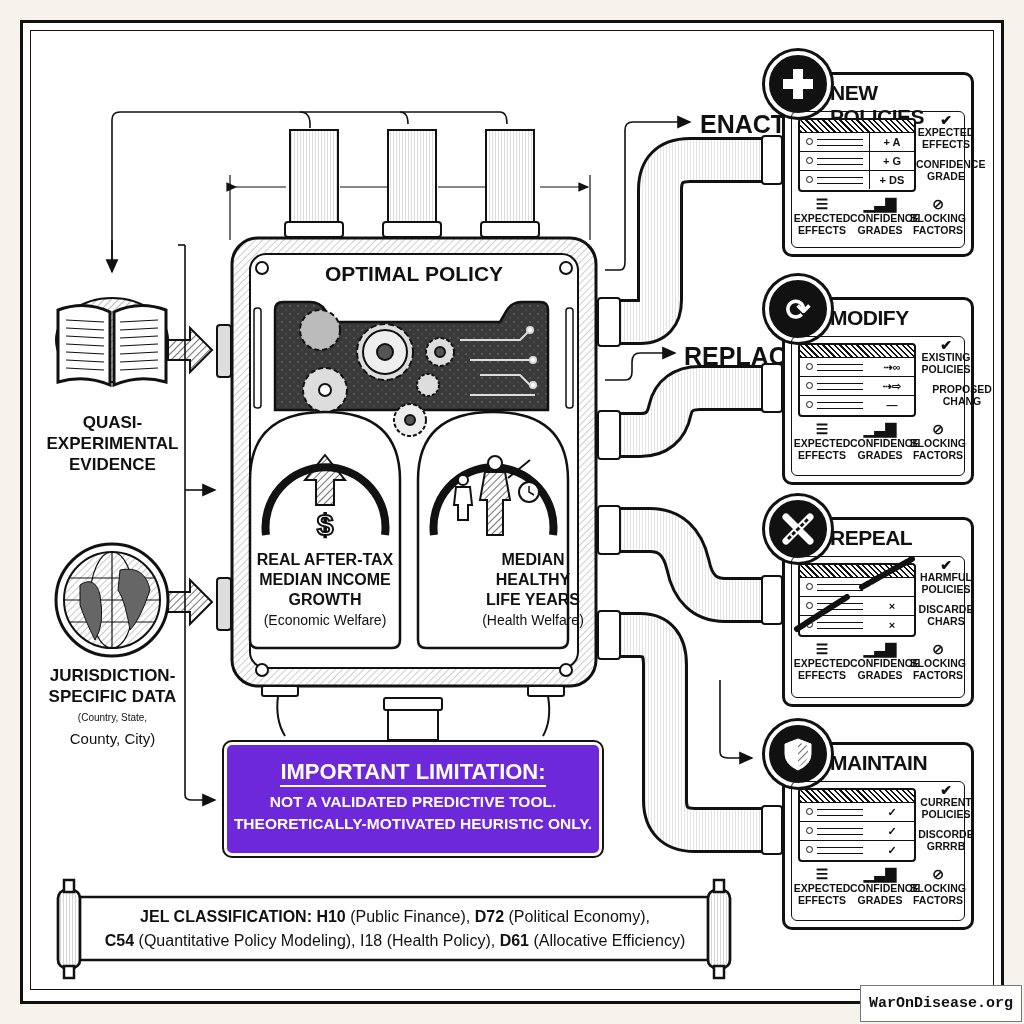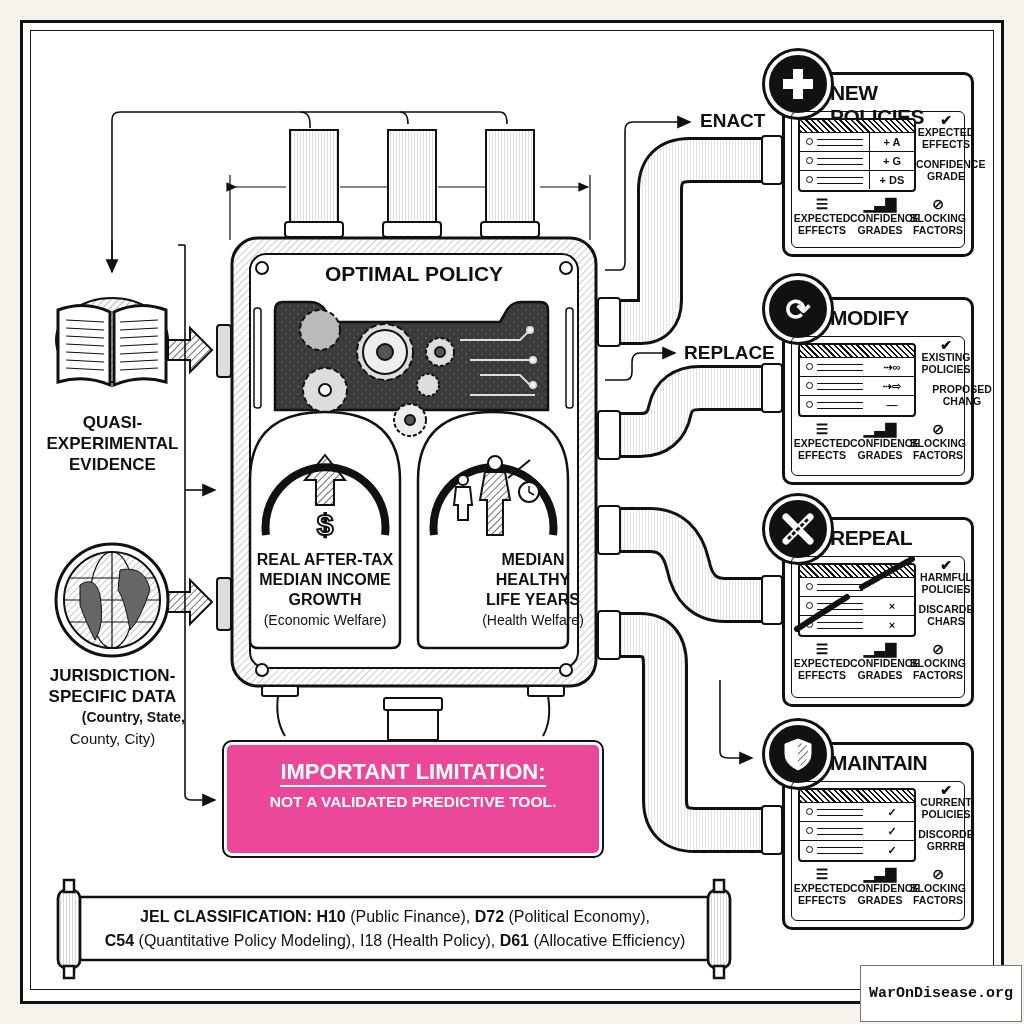--- a/index.html
+++ b/index.html
@@ -16,22 +16,22 @@
   .mini-table{position:absolute;left:6px;top:6px;width:114px;height:70px;border:2px solid #111;border-radius:4px;background:#fff;overflow:hidden;}
   .mini-head{height:12px;background:repeating-linear-gradient(45deg,#111 0 1.5px,#fff 1.5px 4px);border-bottom:1.5px solid #111;}
   .mini-row{height:18px;border-bottom:1px solid #111;position:relative;font-size:11px;font-weight:bold;}
   .mini-row:last-child{border-bottom:none;}
   .mini-row .dot{position:absolute;left:6px;top:5px;width:5px;height:5px;border:1.5px solid #111;border-radius:50%;}
   .mini-row .lines{position:absolute;left:17px;top:6px;width:46px;height:5px;border-top:1.5px solid #111;border-bottom:1.5px solid #111;}
   .mini-row .cell{position:absolute;right:0;top:0;width:44px;height:18px;border-left:1px solid #111;display:flex;align-items:center;justify-content:center;}
   .side-label{position:absolute;left:124px;width:60px;font-size:10.5px;font-weight:bold;text-align:center;line-height:12px;}
   .foot{position:absolute;top:84px;width:60px;text-align:center;font-size:10.5px;font-weight:bold;line-height:12px;}
   .foot .ic{font-size:14px;display:block;height:16px;line-height:16px;}
-  .arrow-lbl{position:absolute;font-size:19px;font-weight:bold;}
-  .watermark{position:absolute;right:2px;bottom:2px;background:#fff;border:1px solid #777;padding:19px 8px;font-family:"Liberation Mono", monospace;font-size:15px;font-weight:bold;margin-left:28px;}
+  .arrow-lbl{position:absolute;font-size:25px;font-weight:bold;}
+  .watermark{position:absolute;right:2px;bottom:2px;background:#fff;border:1px solid #777;padding:9px 8px;font-family:"Liberation Mono", monospace;font-size:15px;font-weight:bold;margin-left:28px;}
 </style>
 </head>
 <body>
 
 <div class="frame-outer"></div>
 <div class="frame-inner"></div>
 
 <svg class="bg" width="1024" height="1024">
   <defs>
     <pattern id="hatch" width="5" height="5" patternUnits="userSpaceOnUse" patternTransform="rotate(45)">
@@ -260,30 +260,31 @@
 </div>
 
 <div class="abs ctext" style="left:40px;top:412px;width:145px;font-size:17px;font-weight:bold;line-height:21px;">
   <div>QUASI-</div>
   <div>EXPERIMENTAL</div>
   <div>EVIDENCE</div>
 </div>
 <div class="abs ctext" style="left:40px;top:665px;width:145px;font-size:17px;font-weight:bold;line-height:21px;">
   <div>JURISDICTION-</div>
   <div>SPECIFIC DATA</div>
-  <div style="font-weight:bold;font-size:14px;text-align:right;">(Country, State,</div>
+  <div style="font-weight:normal;font-size:10px;">(Country, State,</div>
   <div style="font-weight:normal;font-size:15px;">County, City)</div>
 </div>
 
 <div class="arrow-lbl" style="left:700px;top:110px;">ENACT</div>
 <div class="arrow-lbl" style="left:684px;top:342px;">REPLACE</div>
 
-<div class="abs" style="left:224px;top:742px;width:378px;height:114px;background:#ec4899;border:3px solid #fff;outline:2.5px solid #111;border-radius:8px;box-sizing:border-box;color:#fff;text-align:center;">
+<div class="abs" style="left:224px;top:742px;width:378px;height:114px;background:#6d28d9;border:3px solid #fff;outline:2.5px solid #111;border-radius:8px;box-sizing:border-box;color:#fff;text-align:center;">
   <div style="font-size:22px;font-weight:bold;margin-top:14px;display:inline-block;border-bottom:2px solid #fff;line-height:26px;">IMPORTANT LIMITATION:</div>
   <div style="font-size:15.5px;font-weight:bold;margin-top:6px;">NOT A VALIDATED PREDICTIVE TOOL.</div>
+  <div style="font-size:15.5px;font-weight:bold;margin-top:4px;">THEORETICALLY-MOTIVATED HEURISTIC ONLY.</div>
 </div>
 
 <div class="abs ctext" style="left:82px;top:905px;width:626px;font-size:16px;line-height:24px;">
   <div>
     <b>JEL CLASSIFICATION:</b>
     <b>H10</b> <span>(Public Finance),</span>
     <b>D72</b> <span>(Political Economy),</span>
   </div>
   <div>
     <b>C54</b> <span>(Quantitative Policy Modeling),</span>

